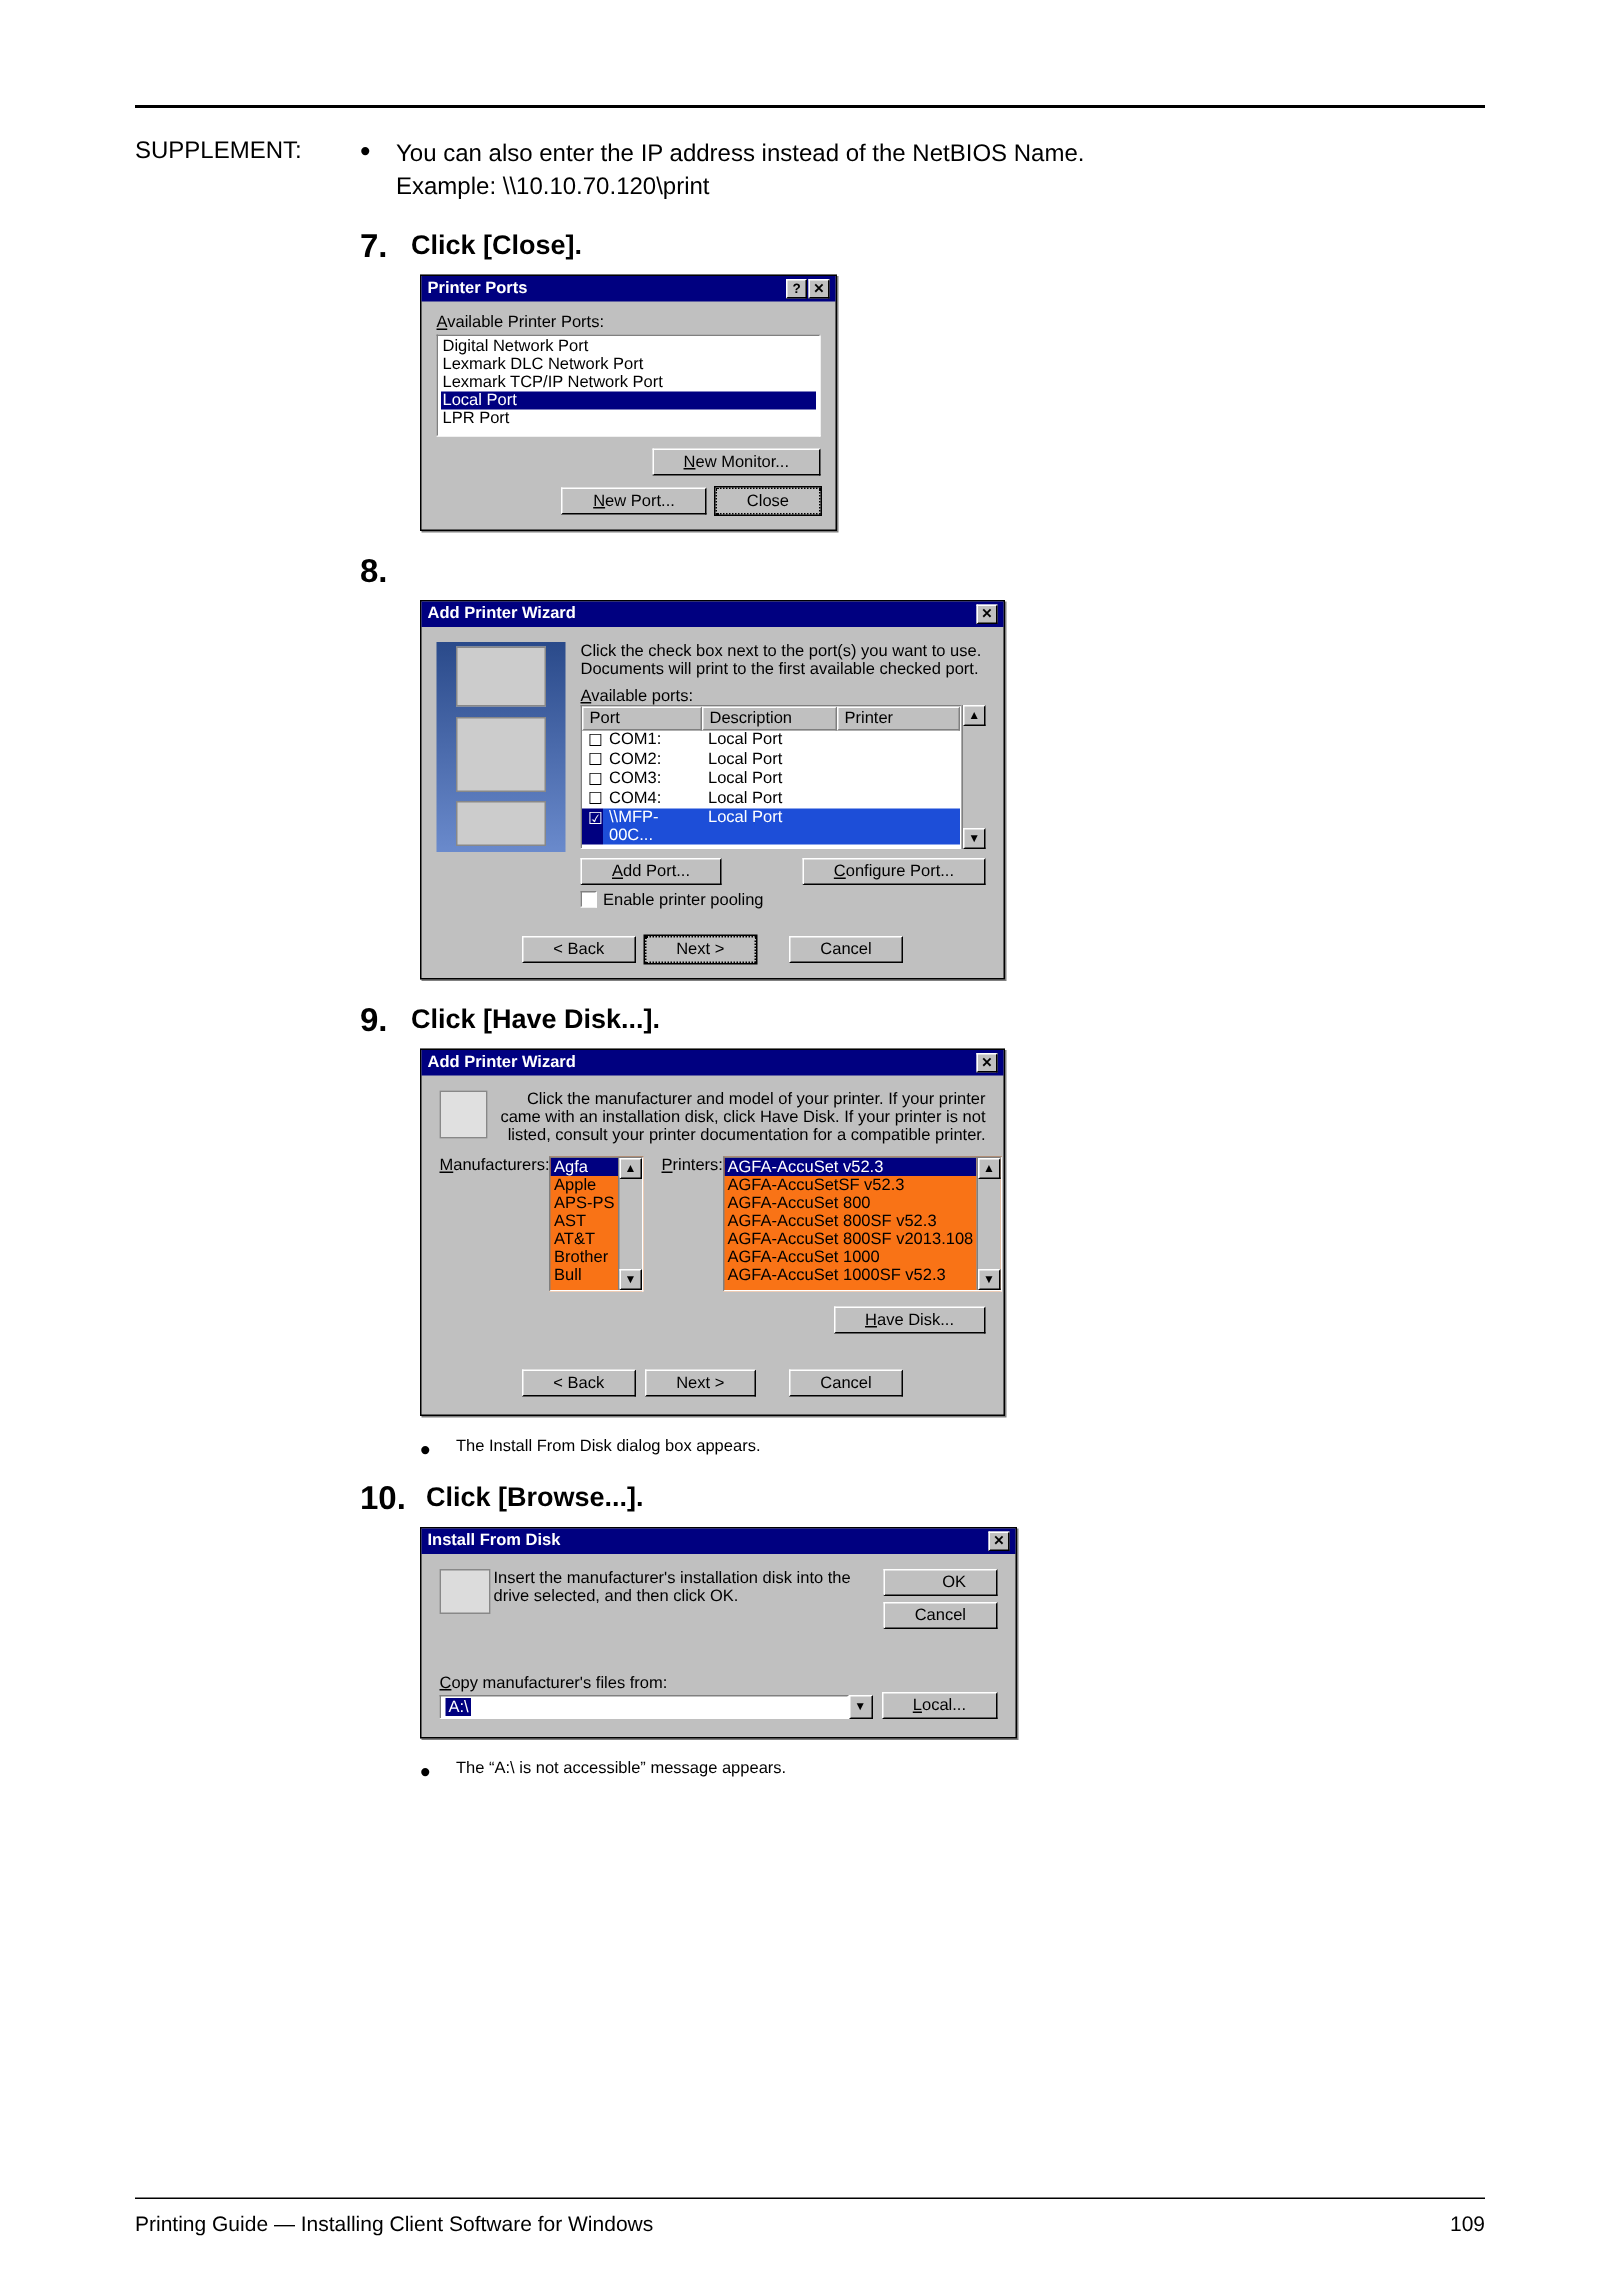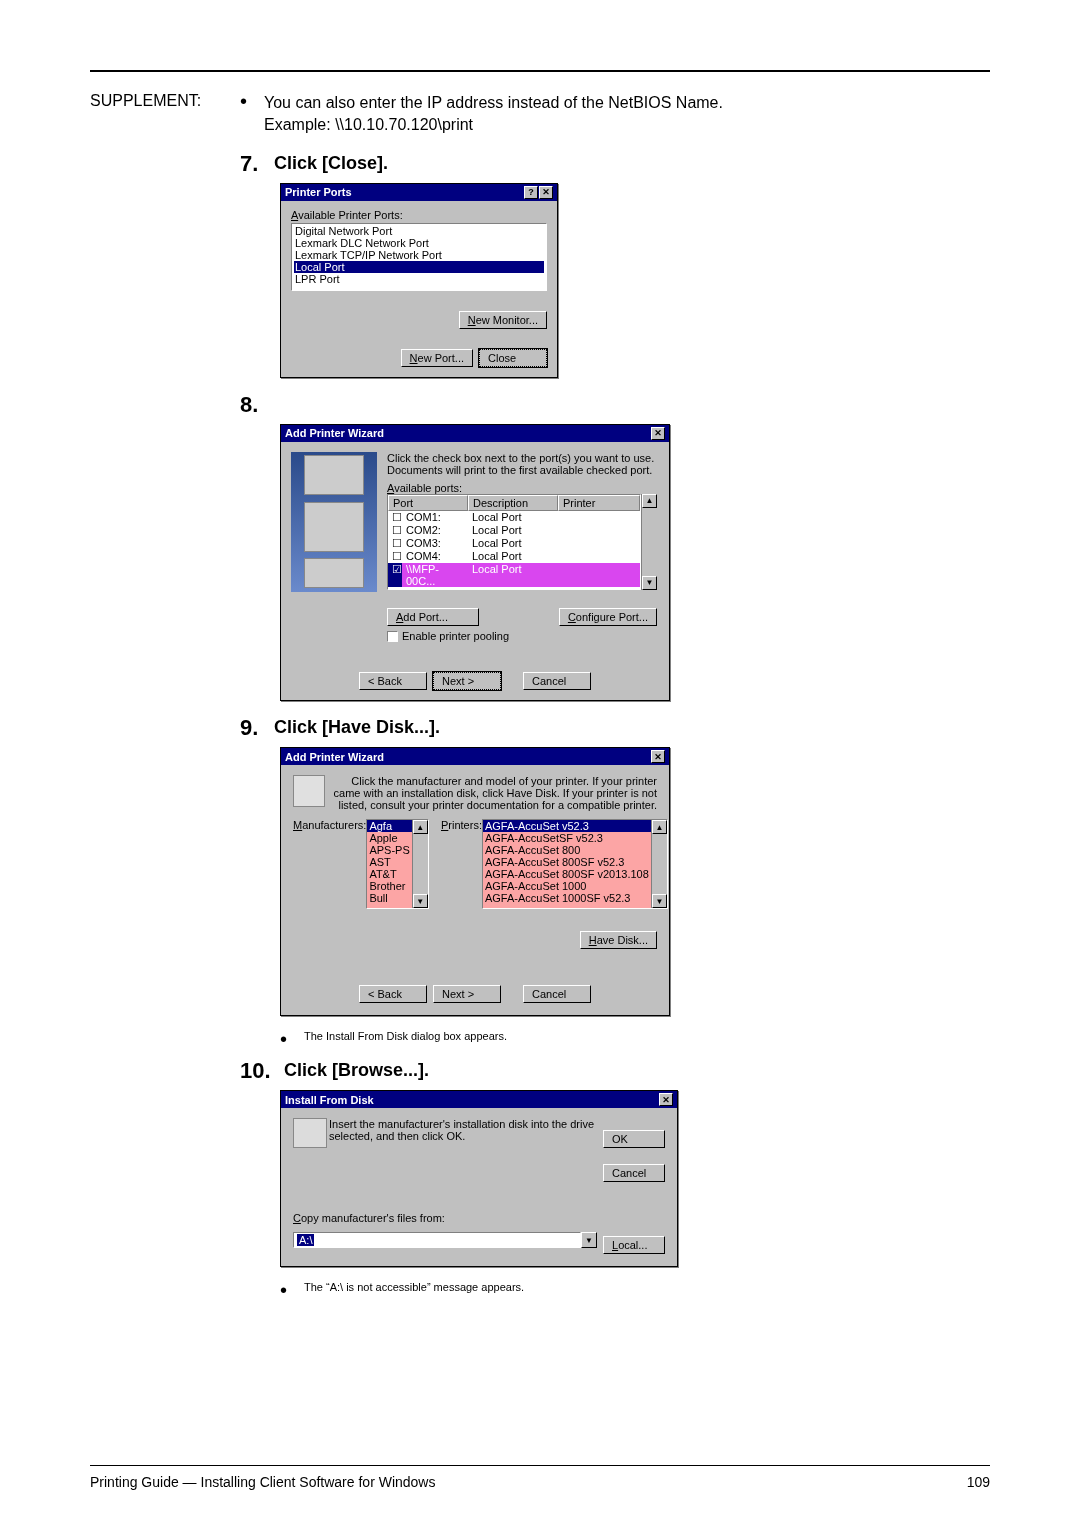--- a/index.html
+++ b/index.html
@@ -26,57 +26,57 @@
 
   .dialog { margin: 6px 0 14px 190px; background: #c0c0c0; border: 1px solid #000; box-shadow: 1px 1px 0 #808080; font-family: Tahoma, Arial, sans-serif; font-size: 11px; }
   .titlebar { background: #000080; color: #fff; padding: 2px 4px; display: flex; justify-content: space-between; align-items: center; font-weight: bold; font-size: 11px; }
   .titlebar-btns { display: flex; gap: 1px; }
   .titlebar-btn { width: 14px; height: 13px; background: #c0c0c0; border-top: 1px solid #fff; border-left: 1px solid #fff; border-right: 1px solid #000; border-bottom: 1px solid #000; color: #000; font-size: 9px; display: flex; align-items: center; justify-content: center; font-weight: bold; }
   .dlg-body { padding: 8px 10px 10px 10px; }
   .dlg-label { font-size: 11px; margin-bottom: 0px; display:block; }
   .listbox { background: #fff; border-top: 1px solid #808080; border-left: 1px solid #808080; border-right: 1px solid #fff; border-bottom: 1px solid #fff; padding: 1px 2px; font-size: 11px; min-height: 68px; margin-top:2px; }
   .listbox .item { padding: 0 1px; white-space: nowrap; }
   .listbox .sel { background: #000080; color: #fff; }
-  .win-btn { background: #c0c0c0; border-top: 1px solid #fff; border-left: 1px solid #fff; border-right: 1px solid #000; border-bottom: 1px solid #000; padding: 2px 8px; font-size: 11px; min-width: 68px; text-align: left; display: inline-block; margin-top: 12px; }
+  .win-btn { background: #c0c0c0; border-top: 1px solid #fff; border-left: 1px solid #fff; border-right: 1px solid #000; border-bottom: 1px solid #000; padding: 2px 20px; font-size: 11px; min-width: 68px; text-align: right; display: inline-block; }
   .win-btn.focus { border: 1px dotted #000; outline: 1px solid #000; }
   .btn-row { display: flex; justify-content: flex-end; gap: 6px; margin-top: 8px; }
   .btn-row.center { justify-content: center; }
   .underline-first::first-letter { text-decoration: underline; }
 
   
   .wiz { width: 390px; }
   .wiz-body { display: flex; padding: 10px 12px 10px 10px; gap: 10px; }
   .wiz-img { width: 86px; height: 140px; background: linear-gradient(#2a4a8a,#6a8acc); display:flex; flex-direction:column; align-items:center; justify-content:space-around; }
   .wiz-img .shape { width:60px; height:40px; background:#ccc; border:1px solid #888; }
   .wiz-right { flex: 1; }
   .wiz-instr { font-size: 11px; margin-bottom: 6px; }
   .port-table { background:#fff; border-top:1px solid #808080; border-left:1px solid #808080; border-right:1px solid #fff; border-bottom:1px solid #fff; height: 96px; overflow:hidden; }
   .port-header { display:flex; }
   .port-header div { border-top:1px solid #fff; border-left:1px solid #fff; border-right:1px solid #808080; border-bottom:1px solid #808080; background:#c0c0c0; padding:1px 4px; font-size:11px; }
   .ph-port{width:80px} .ph-desc{width:90px} .ph-print{flex:1}
   .port-row { display:flex; font-size:11px; }
   .port-row div{ padding:0 4px; }
   .pr-chk{width:14px; text-align:center;} .pr-port{width:66px} .pr-desc{width:90px} .pr-print{flex:1}
-  .port-row.sel div { background:#d946ef; color:#fff; }
+  .port-row.sel div { background:#1d4ed8; color:#fff; }
   .port-row.sel .pr-chk { background:#000080; color:#fff; }
   .scroll-stub { width:16px; background:#c0c0c0; border-left:1px solid #808080; display:flex; flex-direction:column; justify-content:space-between;}
   .scroll-btn{height:14px;border-top:1px solid #fff;border-left:1px solid #fff;border-right:1px solid #000;border-bottom:1px solid #000;display:flex;align-items:center;justify-content:center;font-size:8px}
   .port-table-wrap{display:flex}
   .port-inner{flex:1}
   .chk-box{display:inline-block;width:11px;height:11px;background:#fff;border-top:1px solid #808080;border-left:1px solid #808080;border-right:1px solid #fff;border-bottom:1px solid #fff;vertical-align:middle;margin-right:4px;}
 
   
   .hd { width:390px; }
   .hd-top { display:flex; padding:10px 12px 4px 12px; gap:8px;text-align:right; }
   .hd-icon { width:32px; height:32px; background:#e0e0e0; border:1px solid #888; }
   .hd-text { font-size:11px; flex:1; }
   .hd-lists { display:flex; padding: 4px 12px 2px 12px; gap:8px; }
   .hd-col { flex:1; display:flex; flex-direction:row; }
   .hd-col-label { font-size:11px; margin-bottom:1px; }
-  .hd-listbox { background:#fca5a5; border-top:1px solid #808080;border-left:1px solid #808080;border-right:1px solid #fff;border-bottom:1px solid #fff; height:90px; display:flex; }
+  .hd-listbox { background:#f97316; border-top:1px solid #808080;border-left:1px solid #808080;border-right:1px solid #fff;border-bottom:1px solid #fff; height:90px; display:flex; }
   .hd-list-inner{flex:1; overflow:hidden;}
   .hd-list-inner .item{font-size:11px; padding:0 2px; white-space:nowrap;}
   .hd-list-inner .sel{background:#000080;color:#fff;}
 
   
   .ifd { width:398px; }
   .ifd-body { padding:10px 12px 12px 12px; }
   .ifd-row1 { display:flex; gap:2px; }
   .ifd-icon { width:34px; height:30px; background:#dcdcdc; border:1px solid #888; }
   .ifd-text { font-size:11px; flex:1; }

